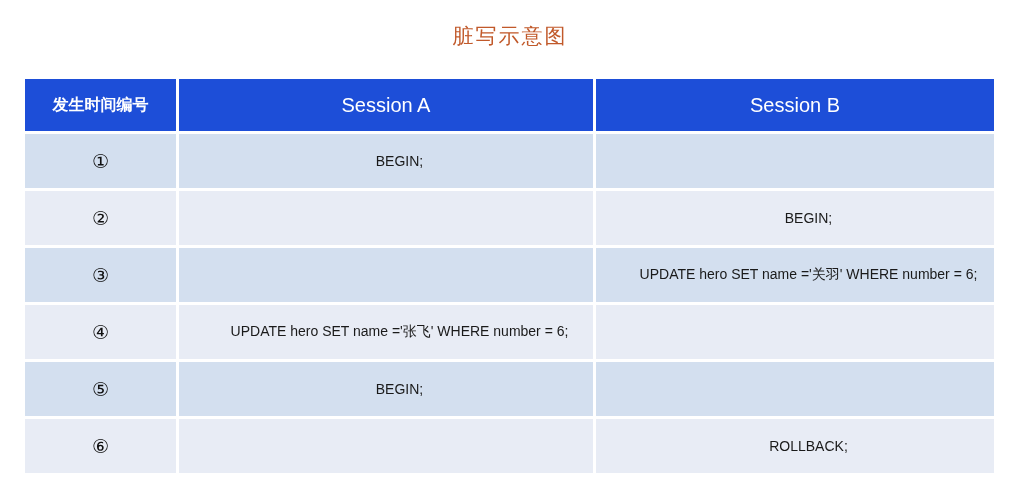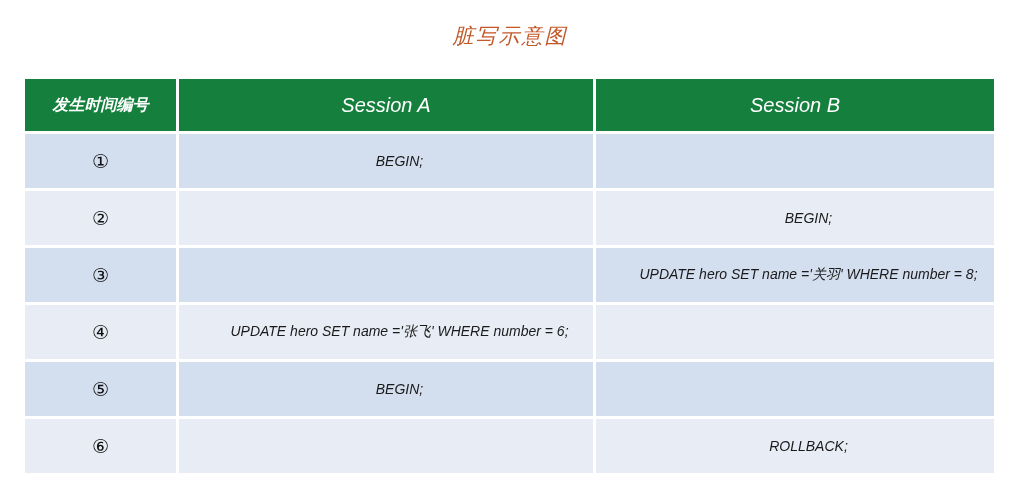--- a/index.html
+++ b/index.html
@@ -11,21 +11,20 @@
     width: 1020px;
     height: 503px;
     font-family: "Liberation Sans", "DejaVu Sans", sans-serif;
     overflow: hidden;
   }
   .page {
     position: relative;
     width: 1020px;
     height: 410px;
     background: #ffffff;
-    font-style: italic;
   }
   .title {
     position: absolute;
     left: 0;
     top: 22px;
     width: 1020px;
     text-align: center;
     font-size: 21px;
     font-weight: 400;
     color: #c1592a;
@@ -52,21 +51,21 @@
     vertical-align: middle;
     text-align: center;
     font-weight: normal;
   }
   col.c-seq  { width: 151px; }
   col.c-a    { width: 414px; }
   col.c-b    { width: 398px; }
 
   thead th {
     height: 52px;
-    background: #15803d;
+    background: #1d4ed8;
     color: #ffffff;
     font-size: 20px;
     font-weight: bold;
   }
   thead th.seq-head {
     font-size: 16px;
     font-weight: bold;
     font-family: "DejaVu Sans", "Liberation Sans", sans-serif;
   }
   tbody tr.odd td {
@@ -119,21 +118,21 @@
           <td class="stmt"></td>
         </tr>
         <tr class="even">
           <td class="seq">②</td>
           <td class="stmt"></td>
           <td class="stmt">BEGIN;</td>
         </tr>
         <tr class="odd">
           <td class="seq">③</td>
           <td class="stmt"></td>
-          <td class="stmt">UPDATE hero SET name ='关羽' WHERE number = 8;</td>
+          <td class="stmt">UPDATE hero SET name ='关羽' WHERE number = 6;</td>
         </tr>
         <tr class="even">
           <td class="seq">④</td>
           <td class="stmt">UPDATE hero SET name ='张飞' WHERE number = 6;</td>
           <td class="stmt"></td>
         </tr>
         <tr class="odd">
           <td class="seq">⑤</td>
           <td class="stmt">BEGIN;</td>
           <td class="stmt"></td>

